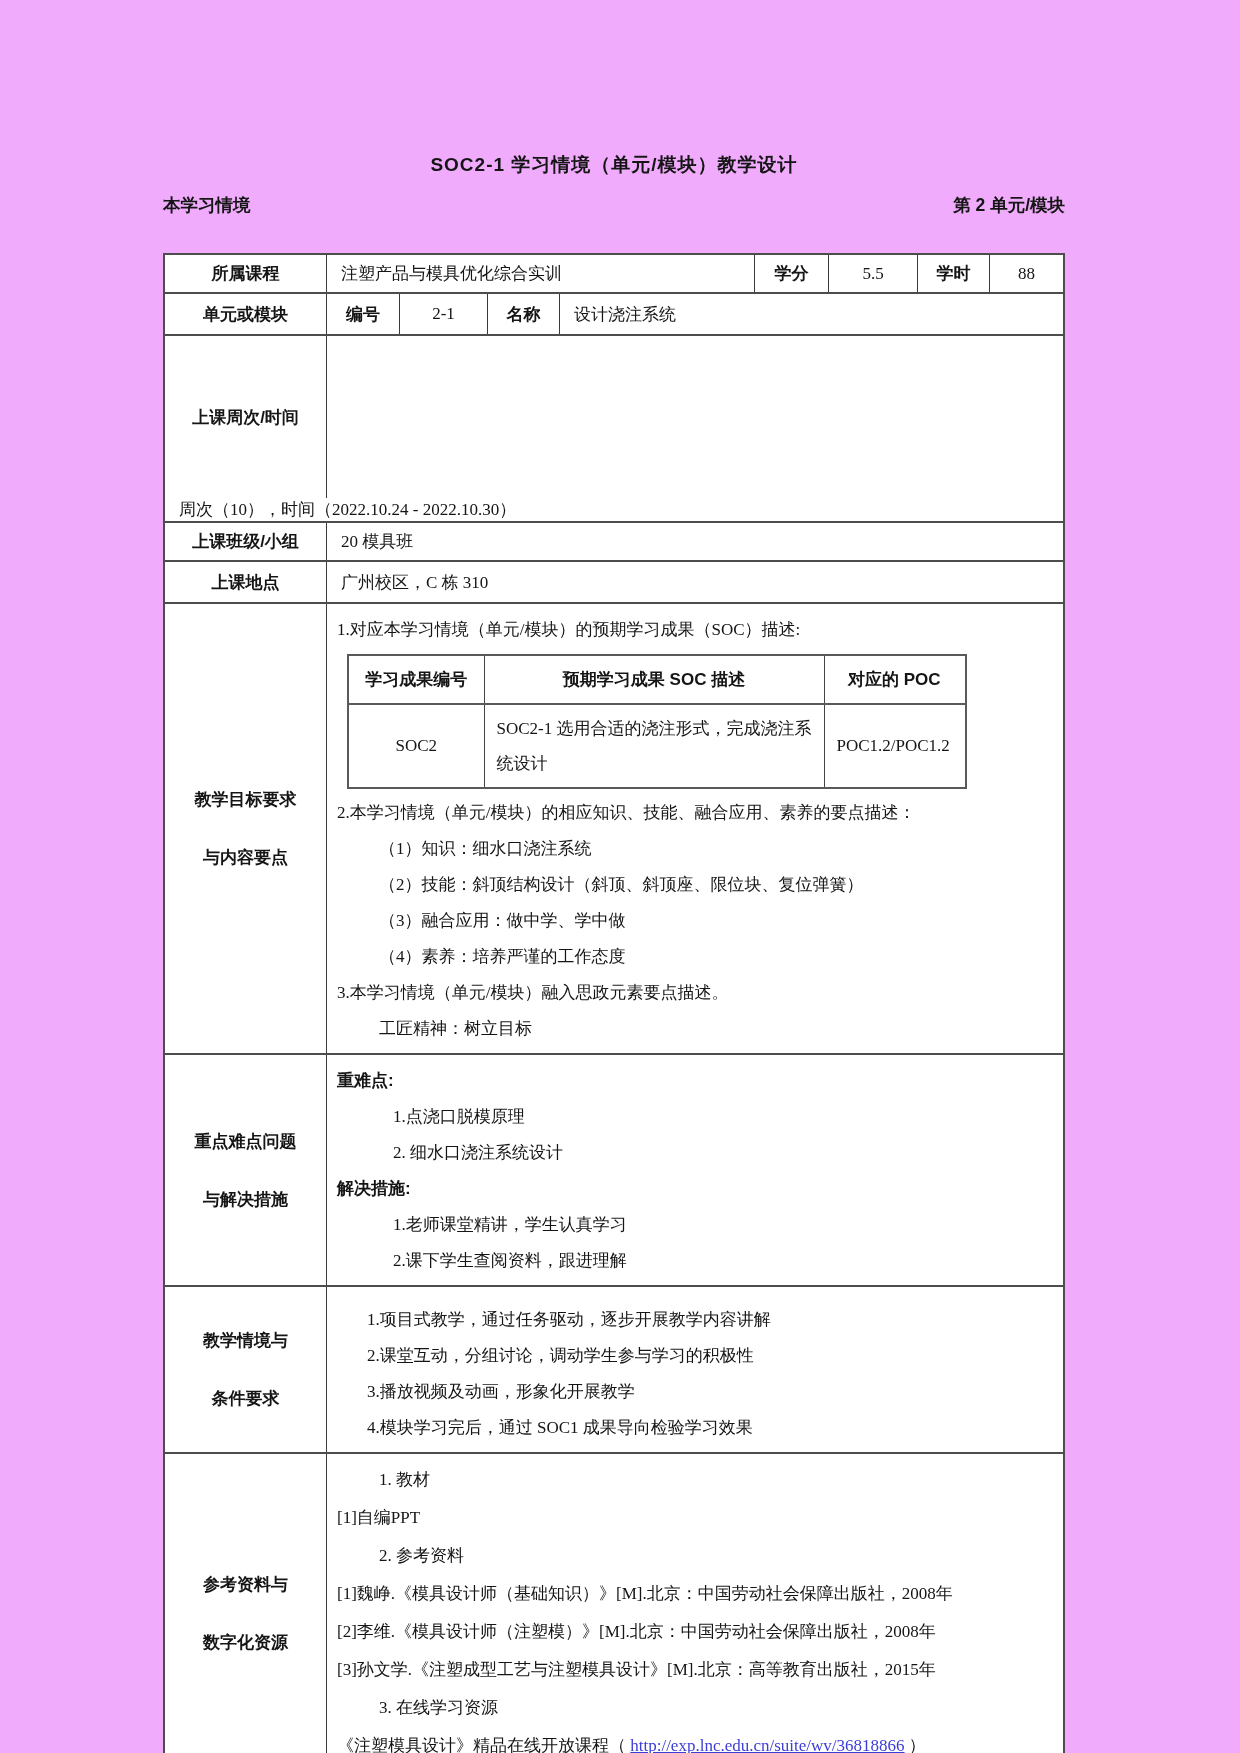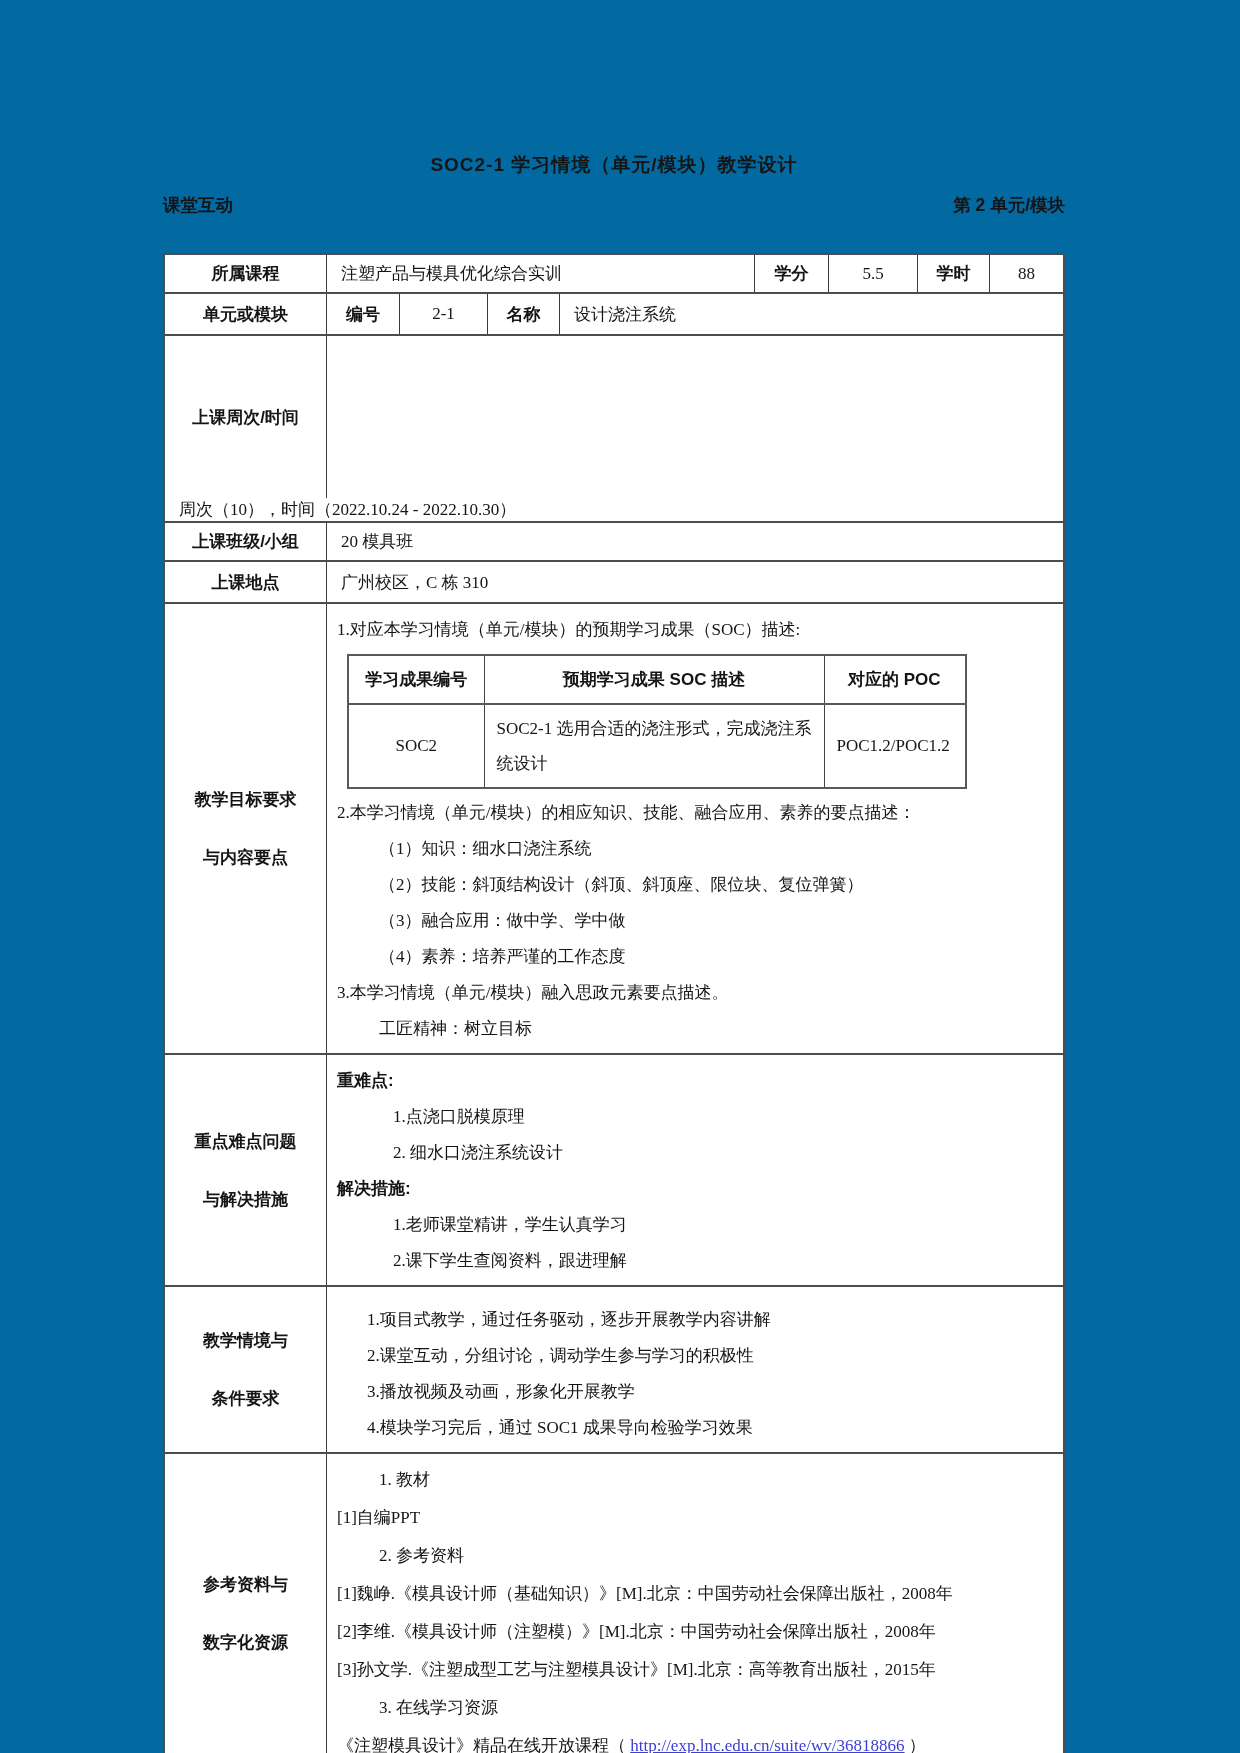--- a/index.html
+++ b/index.html
@@ -1,19 +1,19 @@
 <!DOCTYPE html>
 <html><head>
 <meta charset="utf-8">
 <style>
   html,body{margin:0;padding:0;background:#ffffff;}
   .page{
     position:relative;
     width:1240px;height:1753px;
-    background:#0369a1;
+    background:#f0abfc;
     font-family:"Liberation Serif","DejaVu Serif",serif;
     font-size:17px;color:#151515;
     overflow:hidden;
   }
   .content{width:902px;margin-left:163px;}
   .doc-title{
     padding-top:152px;text-align:center;
     font-family:"Liberation Sans","DejaVu Sans",sans-serif;
     font-weight:700;font-size:19px;letter-spacing:1px;
   }
@@ -76,21 +76,21 @@
 </style>
 </head>
 <body>
 
 <div class="page">
   <div class="content">
 
     <div class="doc-title">SOC2-1 学习情境（单元/模块）教学设计</div>
 
     <div class="subheader">
-      <span>课堂互动</span>
+      <span>本学习情境</span>
       <span>第 2  单元/模块</span>
     </div>
 
     <div class="tbl">
 
       <div class="trow h37">
         <div class="label-cell">
           <span>所属课程</span>
         </div>
         <div class="vcell grow">

